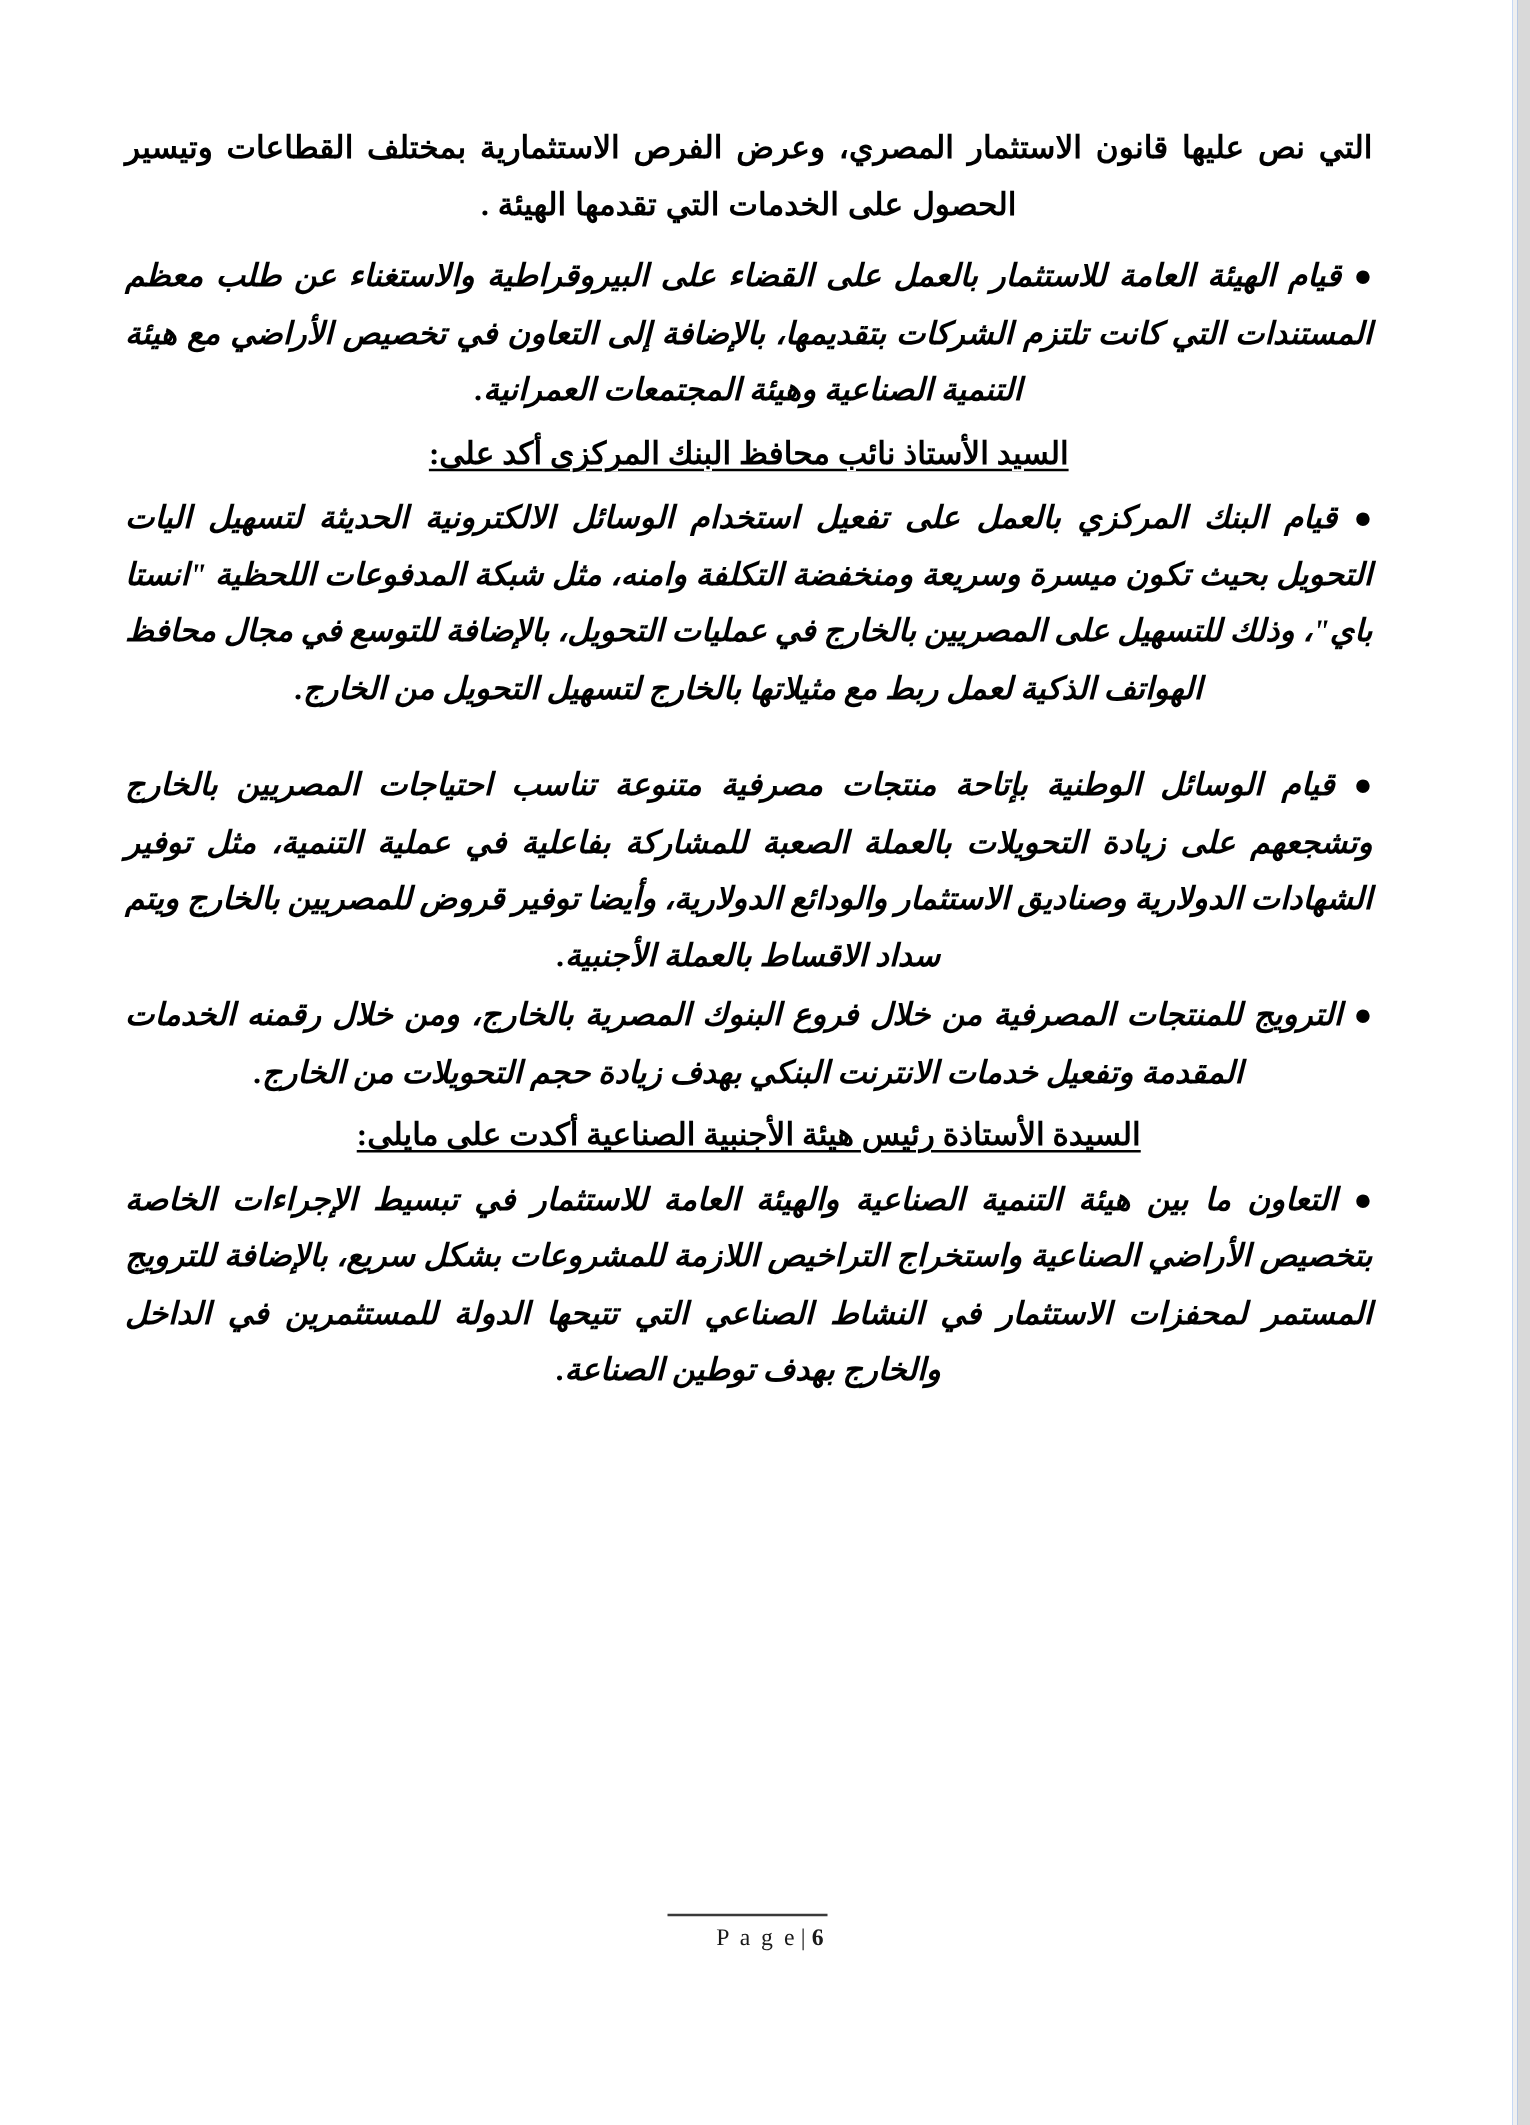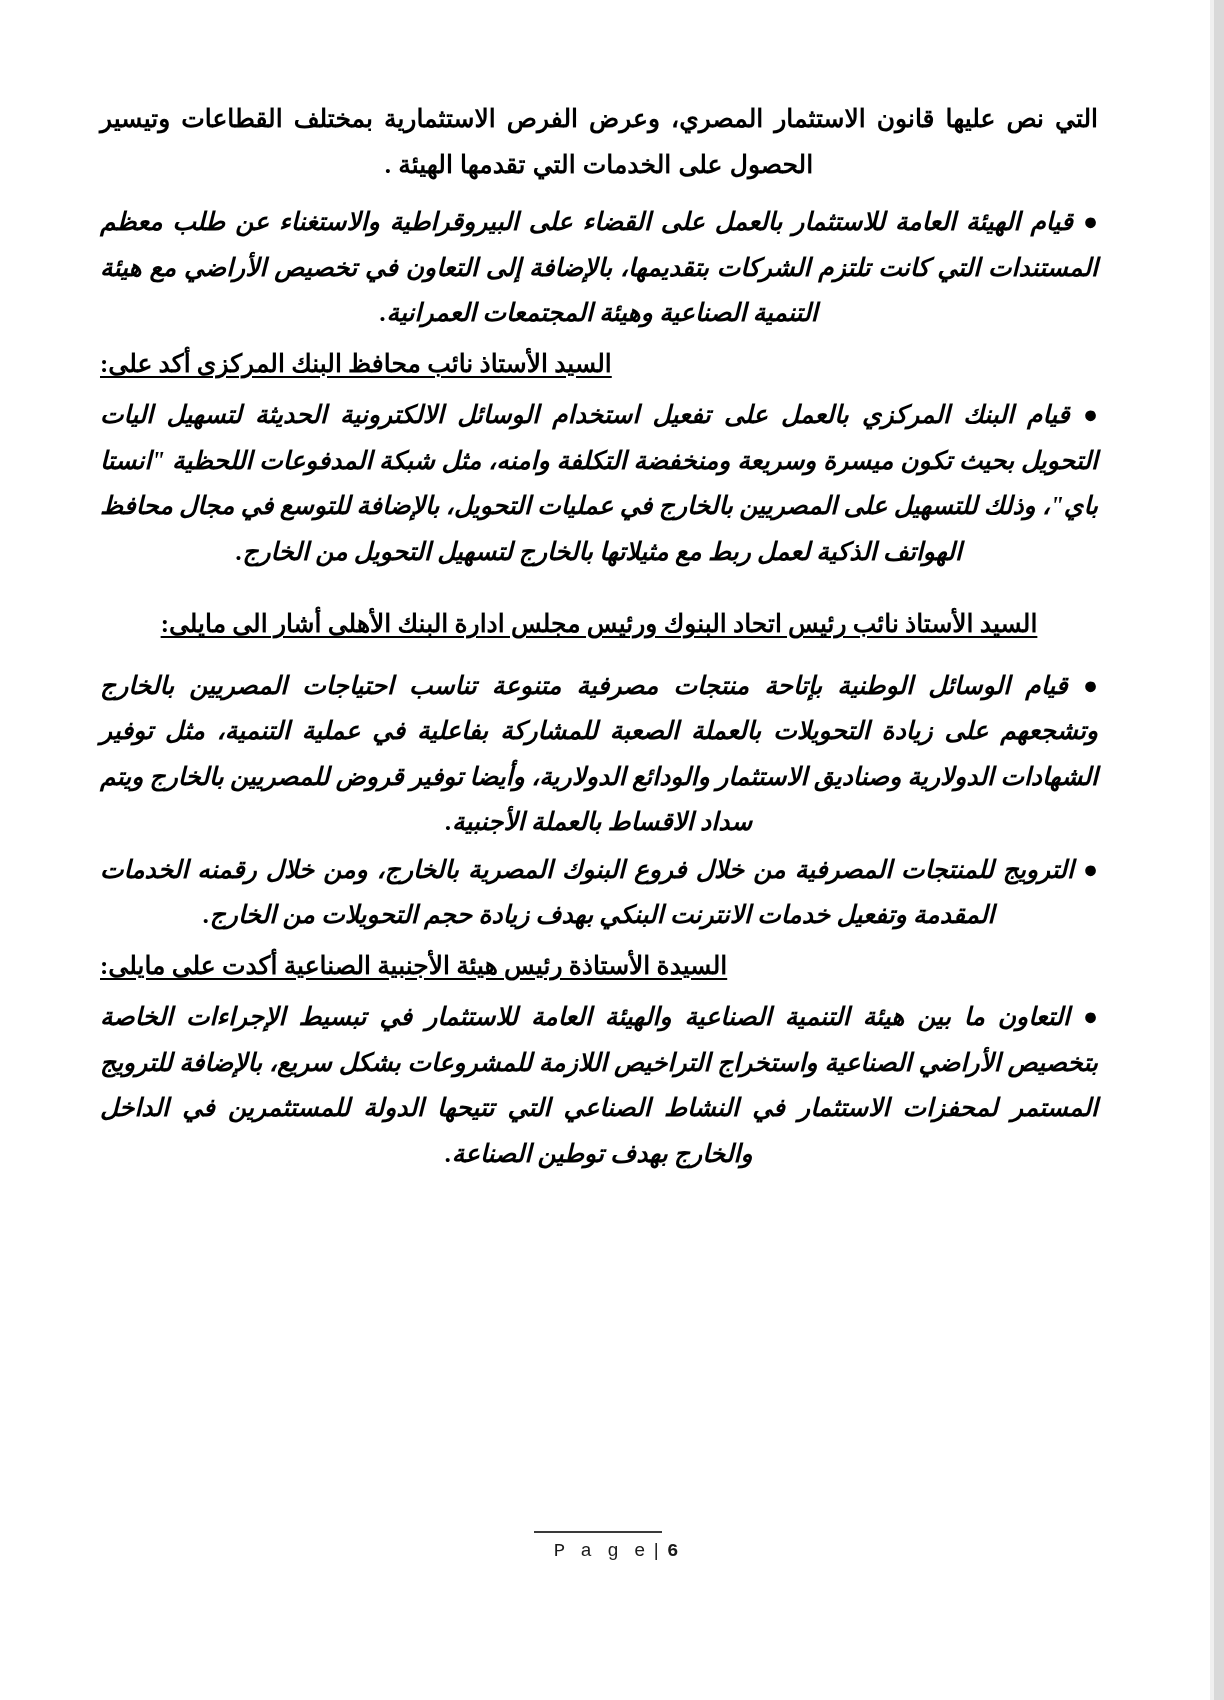--- a/index.html
+++ b/index.html
@@ -75,21 +75,21 @@
     text-align-last: center;
     font-style: italic;
   }
   .heading {
     margin: 6px 0 6px 0;
     font-family: "Liberation Serif", "DejaVu Serif", serif;
     font-weight: bold;
     font-size: 25px;
     line-height: 1.78;
     color: #000000;
-    text-align: left;
+    text-align: center;
   }
   .heading span.u {
     text-decoration: underline;
     text-underline-offset: 4px;
     text-decoration-thickness: 2px;
   }
   .heading.h-left {
     text-align: justify;
     text-align-last: center;
   }
@@ -104,21 +104,21 @@
     bottom: 138px;
     text-align: center;
   }
   .footer-rule {
     width: 128px;
     height: 2px;
     background: #3a3a3a;
     margin: 0 auto 7px auto;
   }
   .footer-text {
-    font-family: Liberation Mono, monospace;
+    font-family: Liberation Serif, serif;
     font-size: 19px;
     color: #1a1a1a;
     letter-spacing: 2px;
     direction: ltr;
     display: inline-block;
     margin-left: 36px;
   }
   .footer-text .pg-label { font-weight: normal; }
   .footer-text .pg-sep { font-weight: normal; padding: 0 3px; }
   .footer-text .pg-num { font-weight: bold; letter-spacing: 0; }
@@ -137,23 +137,20 @@
       <p class="bullet">● قيام الهيئة العامة للاستثمار بالعمل على القضاء على البيروقراطية والاستغناء عن طلب معظم المستندات التي كانت تلتزم الشركات بتقديمها، بالإضافة إلى التعاون في تخصيص الأراضي مع هيئة التنمية الصناعية وهيئة المجتمعات العمرانية.</p>
 
       <div class="heading">
         <span class="u">السيد الأستاذ نائب محافظ البنك المركزى أكد على:</span>
       </div>
 
       <p class="bullet">● قيام البنك المركزي بالعمل على تفعيل استخدام الوسائل الالكترونية الحديثة لتسهيل اليات التحويل بحيث تكون ميسرة وسريعة ومنخفضة التكلفة وامنه، مثل شبكة المدفوعات اللحظية "انستا باي"، وذلك للتسهيل على المصريين بالخارج في عمليات التحويل، بالإضافة للتوسع في مجال محافظ الهواتف الذكية لعمل ربط مع مثيلاتها بالخارج لتسهيل التحويل من الخارج.</p>
 
       <div class="spacer-md"></div>
 
-      <div class="heading h-left">
-        <span class="u">السيد الأستاذ نائب رئيس اتحاد البنوك ورئيس مجلس ادارة البنك الأهلى أشار الى مايلى:</span>
-      </div>
 
       <div class="spacer-sm"></div>
 
       <p class="bullet">● قيام الوسائل الوطنية بإتاحة منتجات مصرفية متنوعة تناسب احتياجات المصريين بالخارج وتشجعهم على زيادة التحويلات بالعملة الصعبة للمشاركة بفاعلية في عملية التنمية، مثل توفير الشهادات الدولارية وصناديق الاستثمار والودائع الدولارية، وأيضا توفير قروض للمصريين بالخارج ويتم سداد الاقساط بالعملة الأجنبية.</p>
 
       <p class="bullet">● الترويج للمنتجات المصرفية من خلال فروع البنوك المصرية بالخارج، ومن خلال رقمنه الخدمات المقدمة وتفعيل خدمات الانترنت البنكي بهدف زيادة حجم التحويلات من الخارج.</p>
 
       <div class="heading">
         <span class="u">السيدة الأستاذة رئيس هيئة الأجنبية الصناعية أكدت على مايلى:</span>
       </div>

